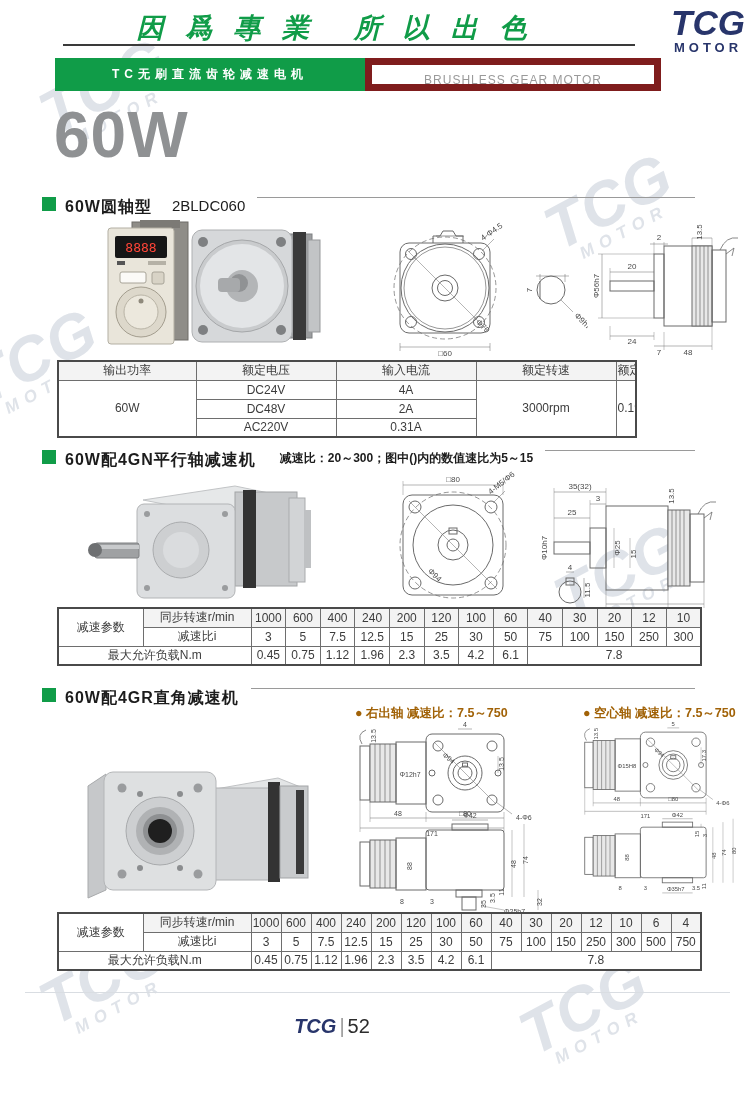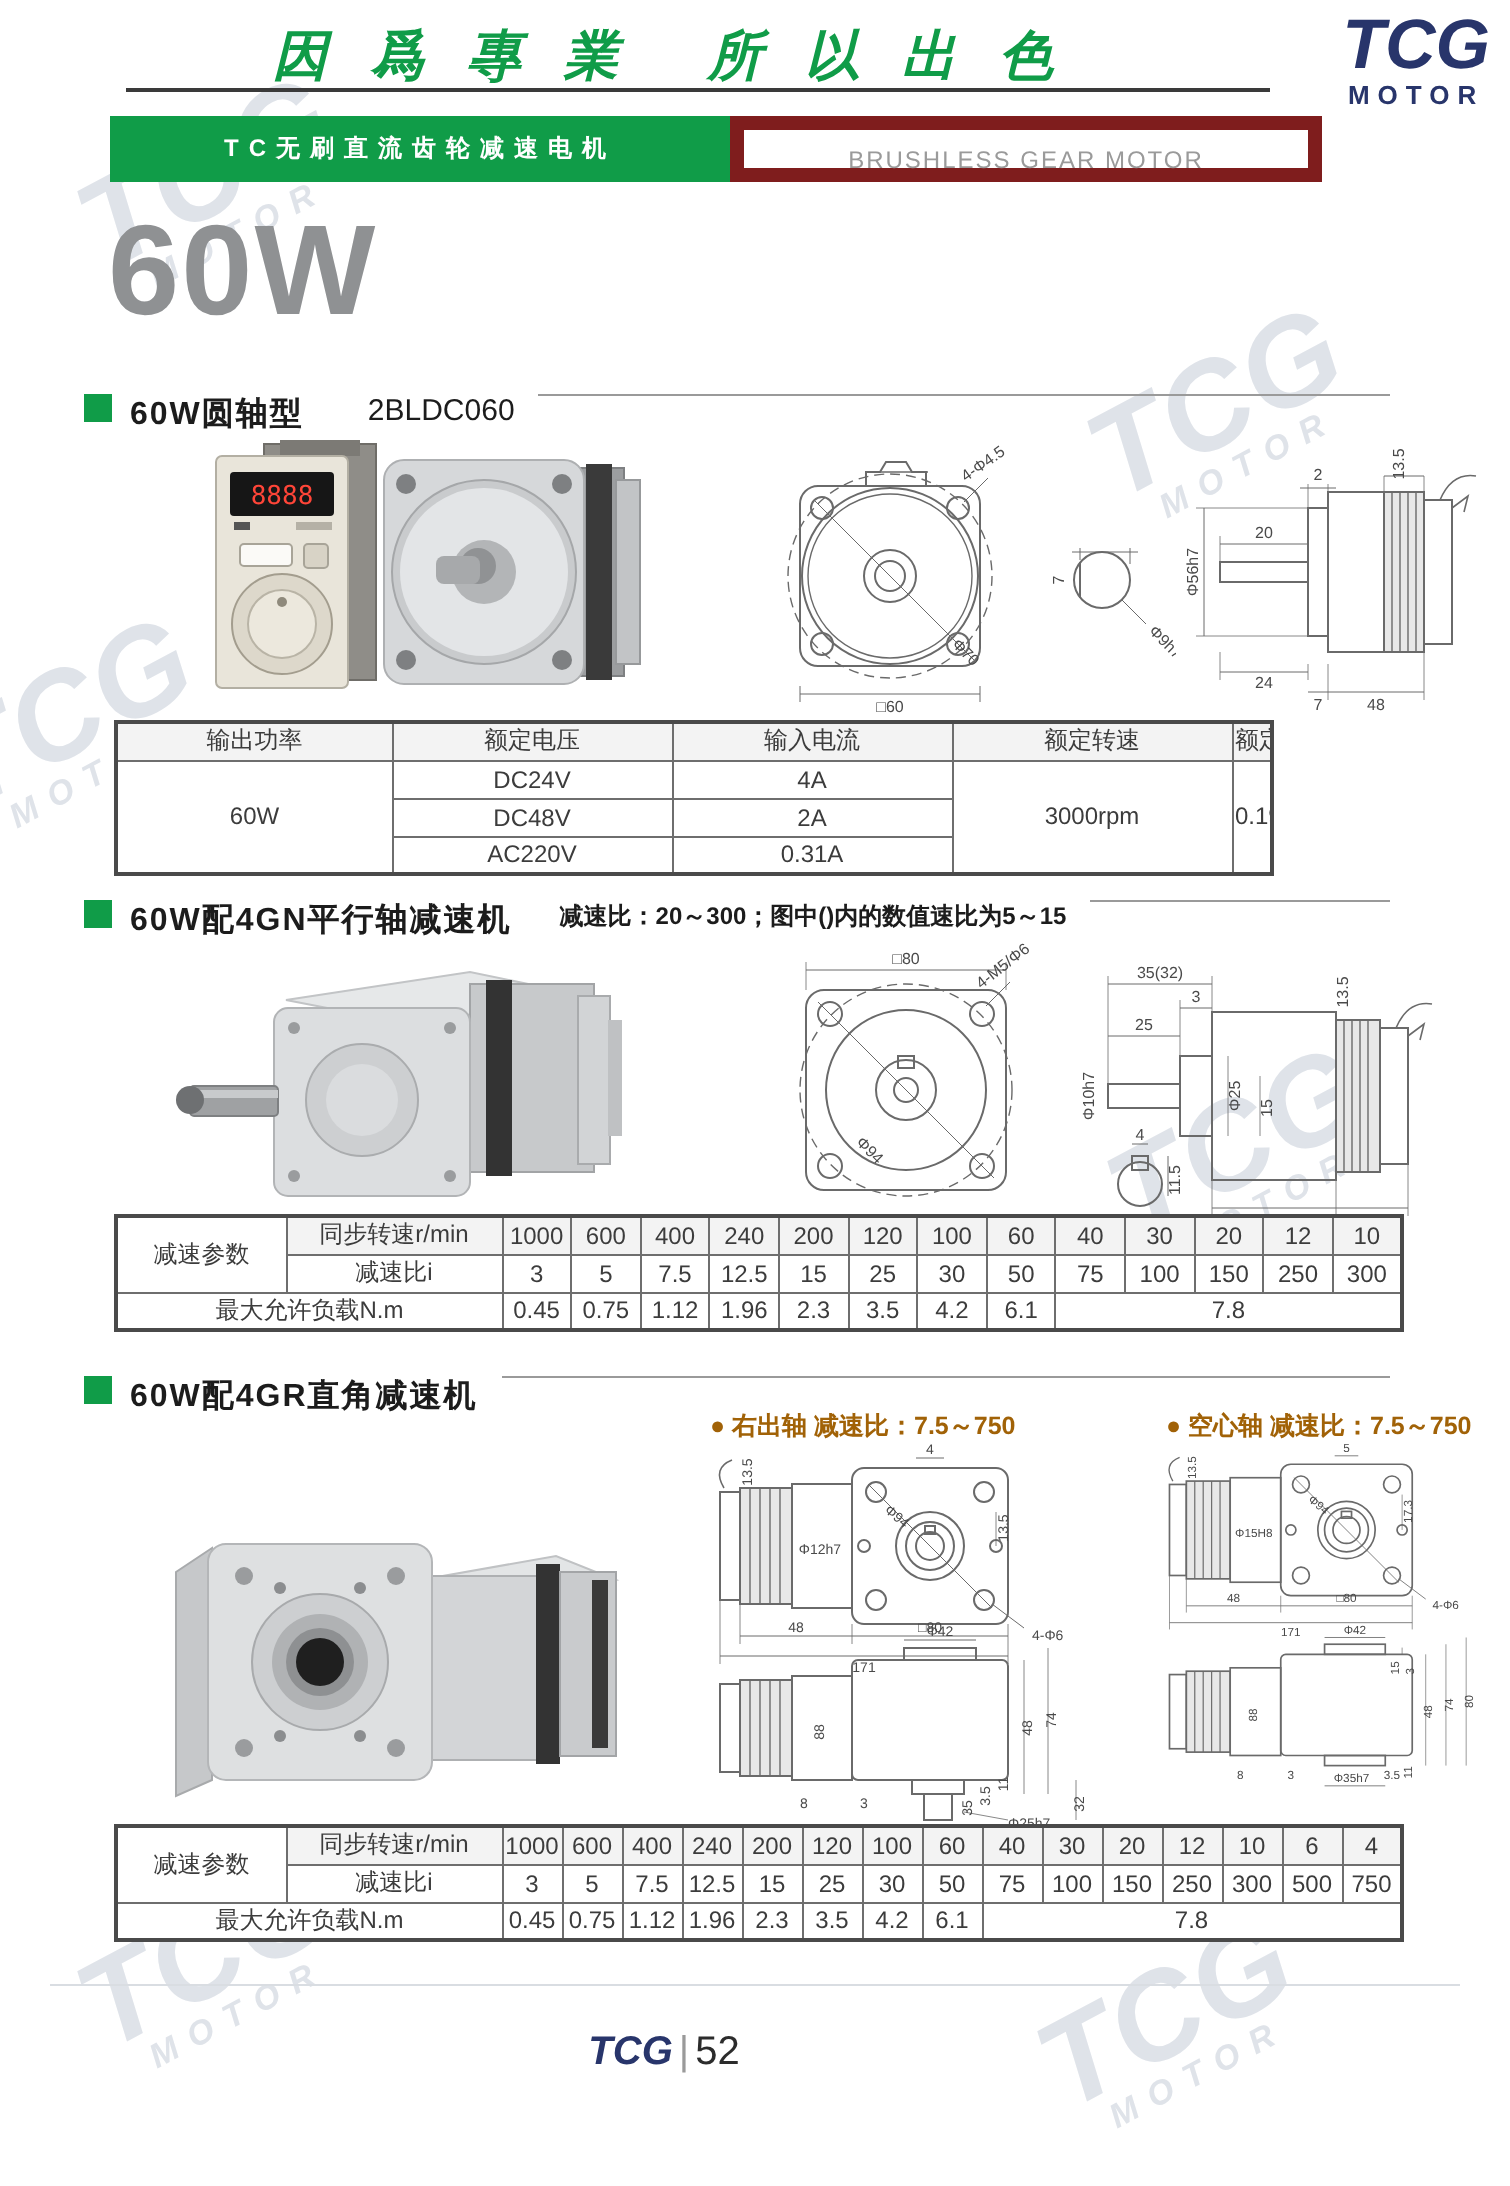--- a/index.html
+++ b/index.html
@@ -28,21 +28,21 @@
              font-size:12px;font-weight:bold;letter-spacing:5px;text-align:center;line-height:33px;white-space:nowrap}
   .banner-en{left:365px;top:58px;width:296px;height:33px;background:#fff;border:7px solid #7f1d1d;
              color:#9a9a9a;font-size:12px;letter-spacing:1px;text-align:center;line-height:31px}
 
   .big-title{left:54px;top:98px;font-size:64px;font-weight:800;color:#8f9193;letter-spacing:1px}
 
   
   .sec{position:absolute;left:42px;right:60px;display:flex;align-items:flex-start;z-index:2}
   .sec .sq{width:14px;height:14px;background:#109c48;flex:0 0 auto}
   .sec .t{font-size:16px;font-weight:bold;color:#1c1c1c;margin-left:9px;letter-spacing:1px;white-space:nowrap}
-  .sec .m{font-size:15px;color:#1c1c1c;margin-left:32px;white-space:nowrap}
+  .sec .m{font-size:15px;color:#1c1c1c;margin-left:20px;white-space:nowrap}
   .sec .sub{font-size:12px;color:#1c1c1c;margin-left:24px;font-weight:bold;white-space:nowrap}
   .sec .line{flex:1 1 auto;border-top:1px solid #9a9a9a;margin-left:12px}
 
   
   table.tb{position:absolute;z-index:2;border-collapse:collapse;table-layout:fixed;
            background:#fff;font-size:12px;color:#3c3c3c;border:2px solid #4a4a4a}
   table.tb td{border:1px solid #6e6e6e;text-align:center;height:19px;padding:0 1px;
               overflow:hidden;white-space:nowrap}
   table.tb td.hd{background:#f3f3f3}
 

